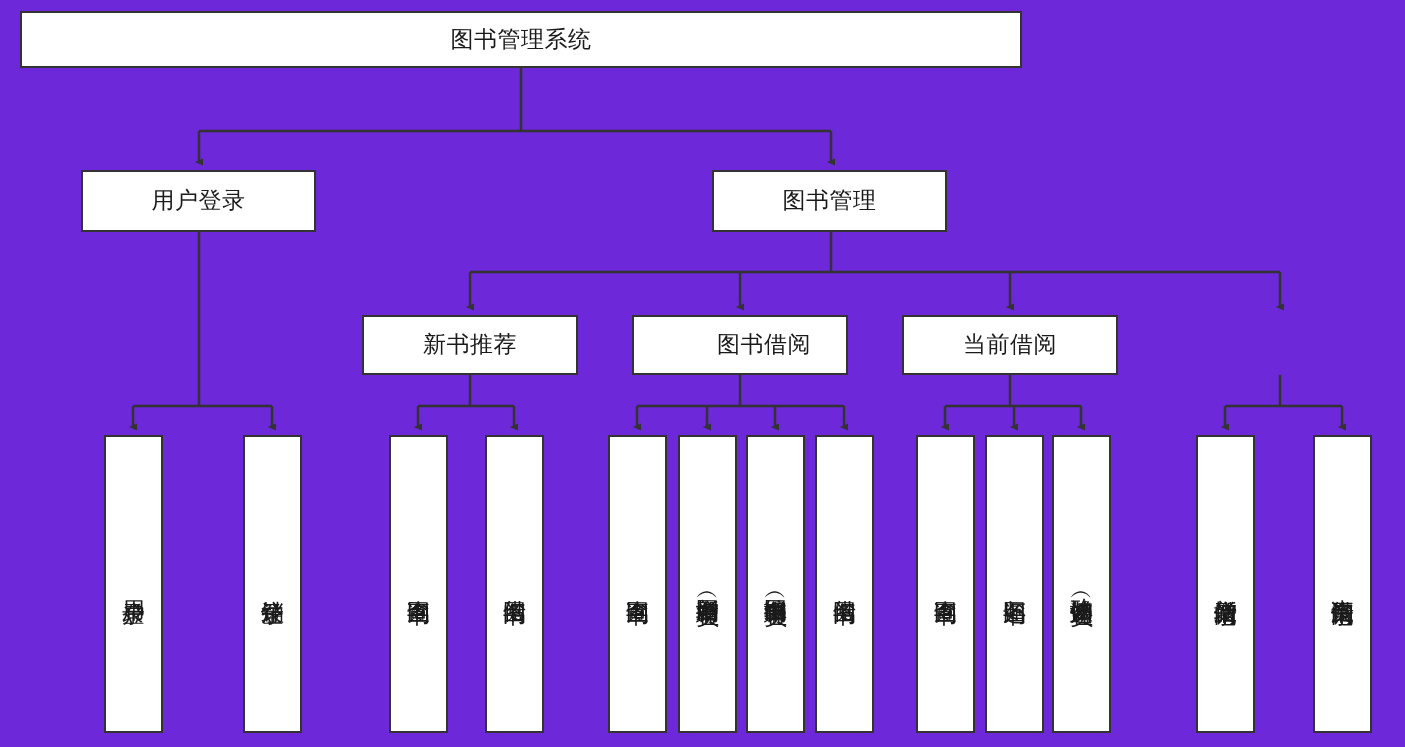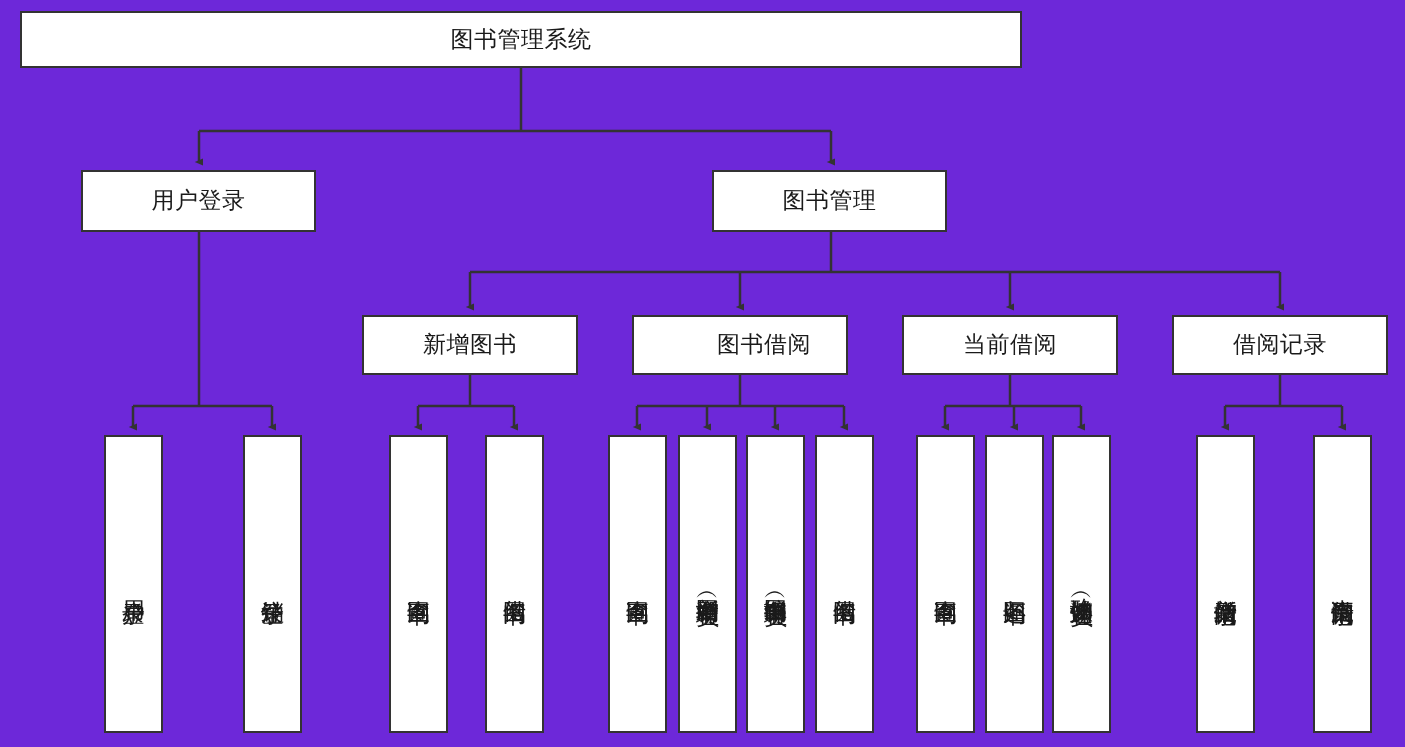--- a/index.html
+++ b/index.html
@@ -124,30 +124,27 @@
   </div>
 
   <div class="node node-h" style="left:81px; top:170px; width:235px; height:62px;">
     <span>用户登录</span>
   </div>
   <div class="node node-h" style="left:712px; top:170px; width:235px; height:62px;">
     <span>图书管理</span>
   </div>
 
   <div class="node node-h" style="left:362px; top:315px; width:216px; height:60px;">
-    <span>新增图书</span>
+    <span>新书推荐</span>
   </div>
   <div class="node node-h" style="left:632px; top:315px; width:216px; height:60px;padding-left:48px;">
     <span>图书借阅</span>
   </div>
   <div class="node node-h" style="left:902px; top:315px; width:216px; height:60px;">
     <span>当前借阅</span>
-  </div>
-  <div class="node node-h" style="left:1172px; top:315px; width:216px; height:60px;">
-    <span>借阅记录</span>
   </div>
 
   <div class="node node-v" style="left:104px; top:435px; width:59px; height:298px;">
     <span class="vtext">用户登录</span>
   </div>
   <div class="node node-v" style="left:243px; top:435px; width:59px; height:298px;">
     <span class="vtext">注销登录</span>
   </div>
 
   <div class="node node-v" style="left:389px; top:435px; width:59px; height:298px;">

